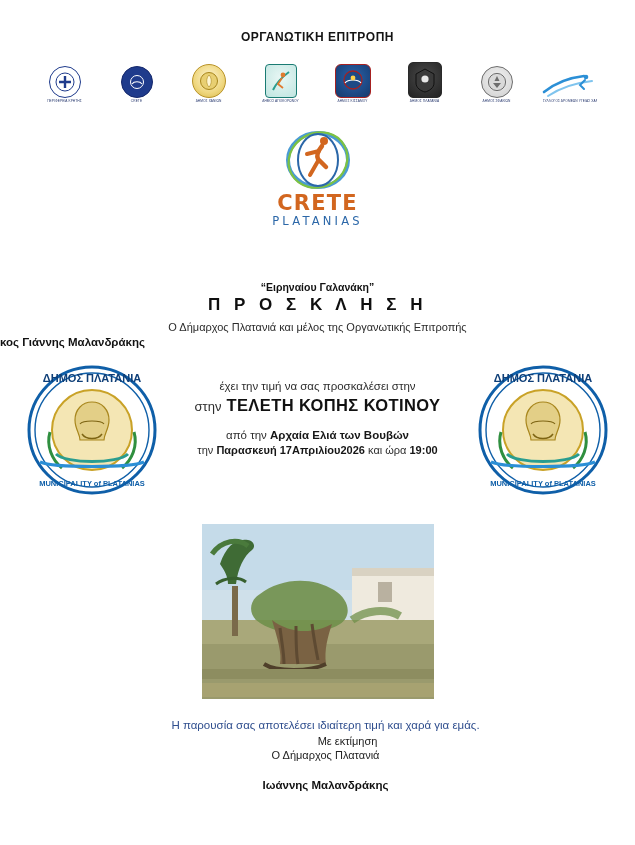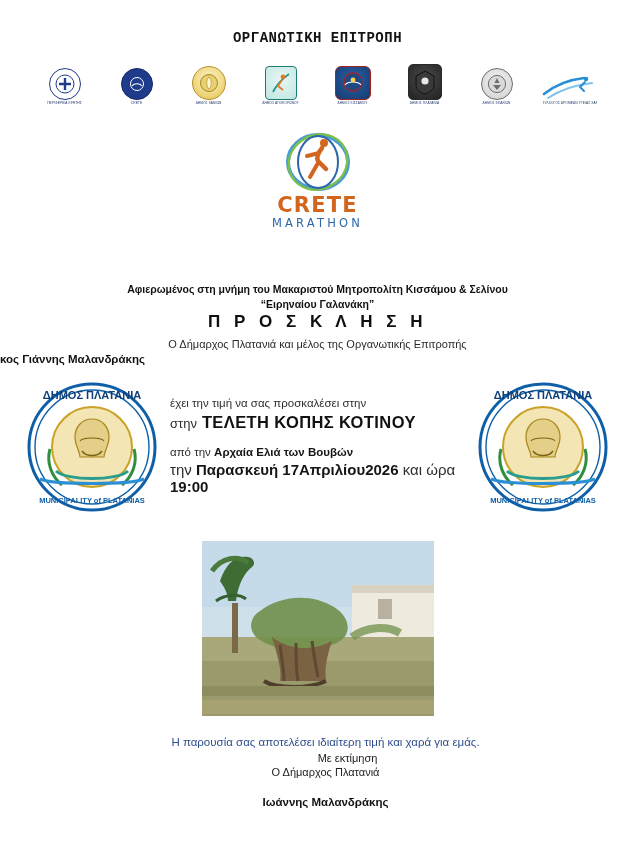--- a/index.html
+++ b/index.html
@@ -18,26 +18,25 @@
   .page {
     position: relative;
     width: 635px;
     height: 845px;
     background: #ffffff;
   }
 
   
   .committee-title {
     text-align: center;
-    font-size: 14px;
+    font-size: 12px;
     font-weight: bold;
     letter-spacing: 0.5px;
     color: #141414;
     margin-top: 30px;
-    font-family: Liberation Mono, monospace;
   }
 
   .logo-row {
     margin-top: 13px;
     display: flex;
     justify-content: center;
     align-items: flex-end;
     gap: 18px;
     height: 46px;
   }
@@ -175,21 +174,21 @@
     height: 138px;
   }
   .municipal-emblem.left { left: 16px; }
   .municipal-emblem.right { right: 16px; }
 
   .center-text {
     position: absolute;
     left: 170px;
     right: 170px;
     top: 18px;
-    text-align: left;
+    text-align: center;
   }
   .honour-line {
     font-size: 11.5px;
     color: #2e2e2e;
   }
   .ceremony-line {
     margin-top: 4px;
     font-size: 16.5px;
     font-weight: bold;
     letter-spacing: 0.4px;
@@ -202,21 +201,21 @@
     color: #2e2e2e;
   }
   .place-line {
     margin-top: 14px;
     font-size: 11.5px;
     color: #2e2e2e;
   }
   .place-line b { font-weight: bold; color: #161616; }
   .date-line {
     margin-top: 3px;
-    font-size: 15px;
+    font-size: 11px;
     color: #2e2e2e;
   }
   .date-line b { font-weight: bold; color: #161616; }
 
   
   .photo-wrap {
     margin-top: 22px;
     display: flex;
     justify-content: center;
   }
@@ -372,25 +371,24 @@
         <ellipse cx="46" cy="31" rx="30" ry="27" fill="none" stroke="#4a9bd4" stroke-width="4"></ellipse>
         <ellipse cx="46" cy="31" rx="30" ry="27" fill="none" stroke="#7dc242" stroke-width="2.2" transform="rotate(-28 46 31)"></ellipse>
         <ellipse cx="46" cy="31" rx="20" ry="26" fill="none" stroke="#2b67a8" stroke-width="2"></ellipse>
         <circle cx="52" cy="12" r="4" fill="#d2661f"></circle>
         <path d="M50 17c-4 5-6 9-4 13l8 8" stroke="#d2661f" stroke-width="4.5" fill="none" stroke-linecap="round"></path>
         <path d="M47 22l-12 3" stroke="#d2661f" stroke-width="4" fill="none" stroke-linecap="round"></path>
         <path d="M46 32l-8 14" stroke="#d2661f" stroke-width="4" fill="none" stroke-linecap="round"></path>
       </svg>
     </div>
     <div class="crete-name">CRETE</div>
-    <div class="crete-sub">MARATHON</div>
+    <div class="crete-sub">PLATANIAS</div>
   </div>
 
   <div class="dedication">
-    <div>Αφιερωμένος στη μνήμη του Μακαριστού Μητροπολίτη Κισσάμου &amp; Σελίνου</div>
     <div>“Ειρηναίου Γαλανάκη”</div>
   </div>
 
   <div class="invite-word">Π Ρ Ο Σ Κ Λ Η Σ Η</div>
   <div class="mayor-line">Ο Δήμαρχος Πλατανιά και μέλος της Οργανωτικής Επιτροπής</div>
   <div class="mayor-name">κος  Γιάννης Μαλανδράκης</div>
 
   <div class="middle-band">
 
     <div class="municipal-emblem left">

